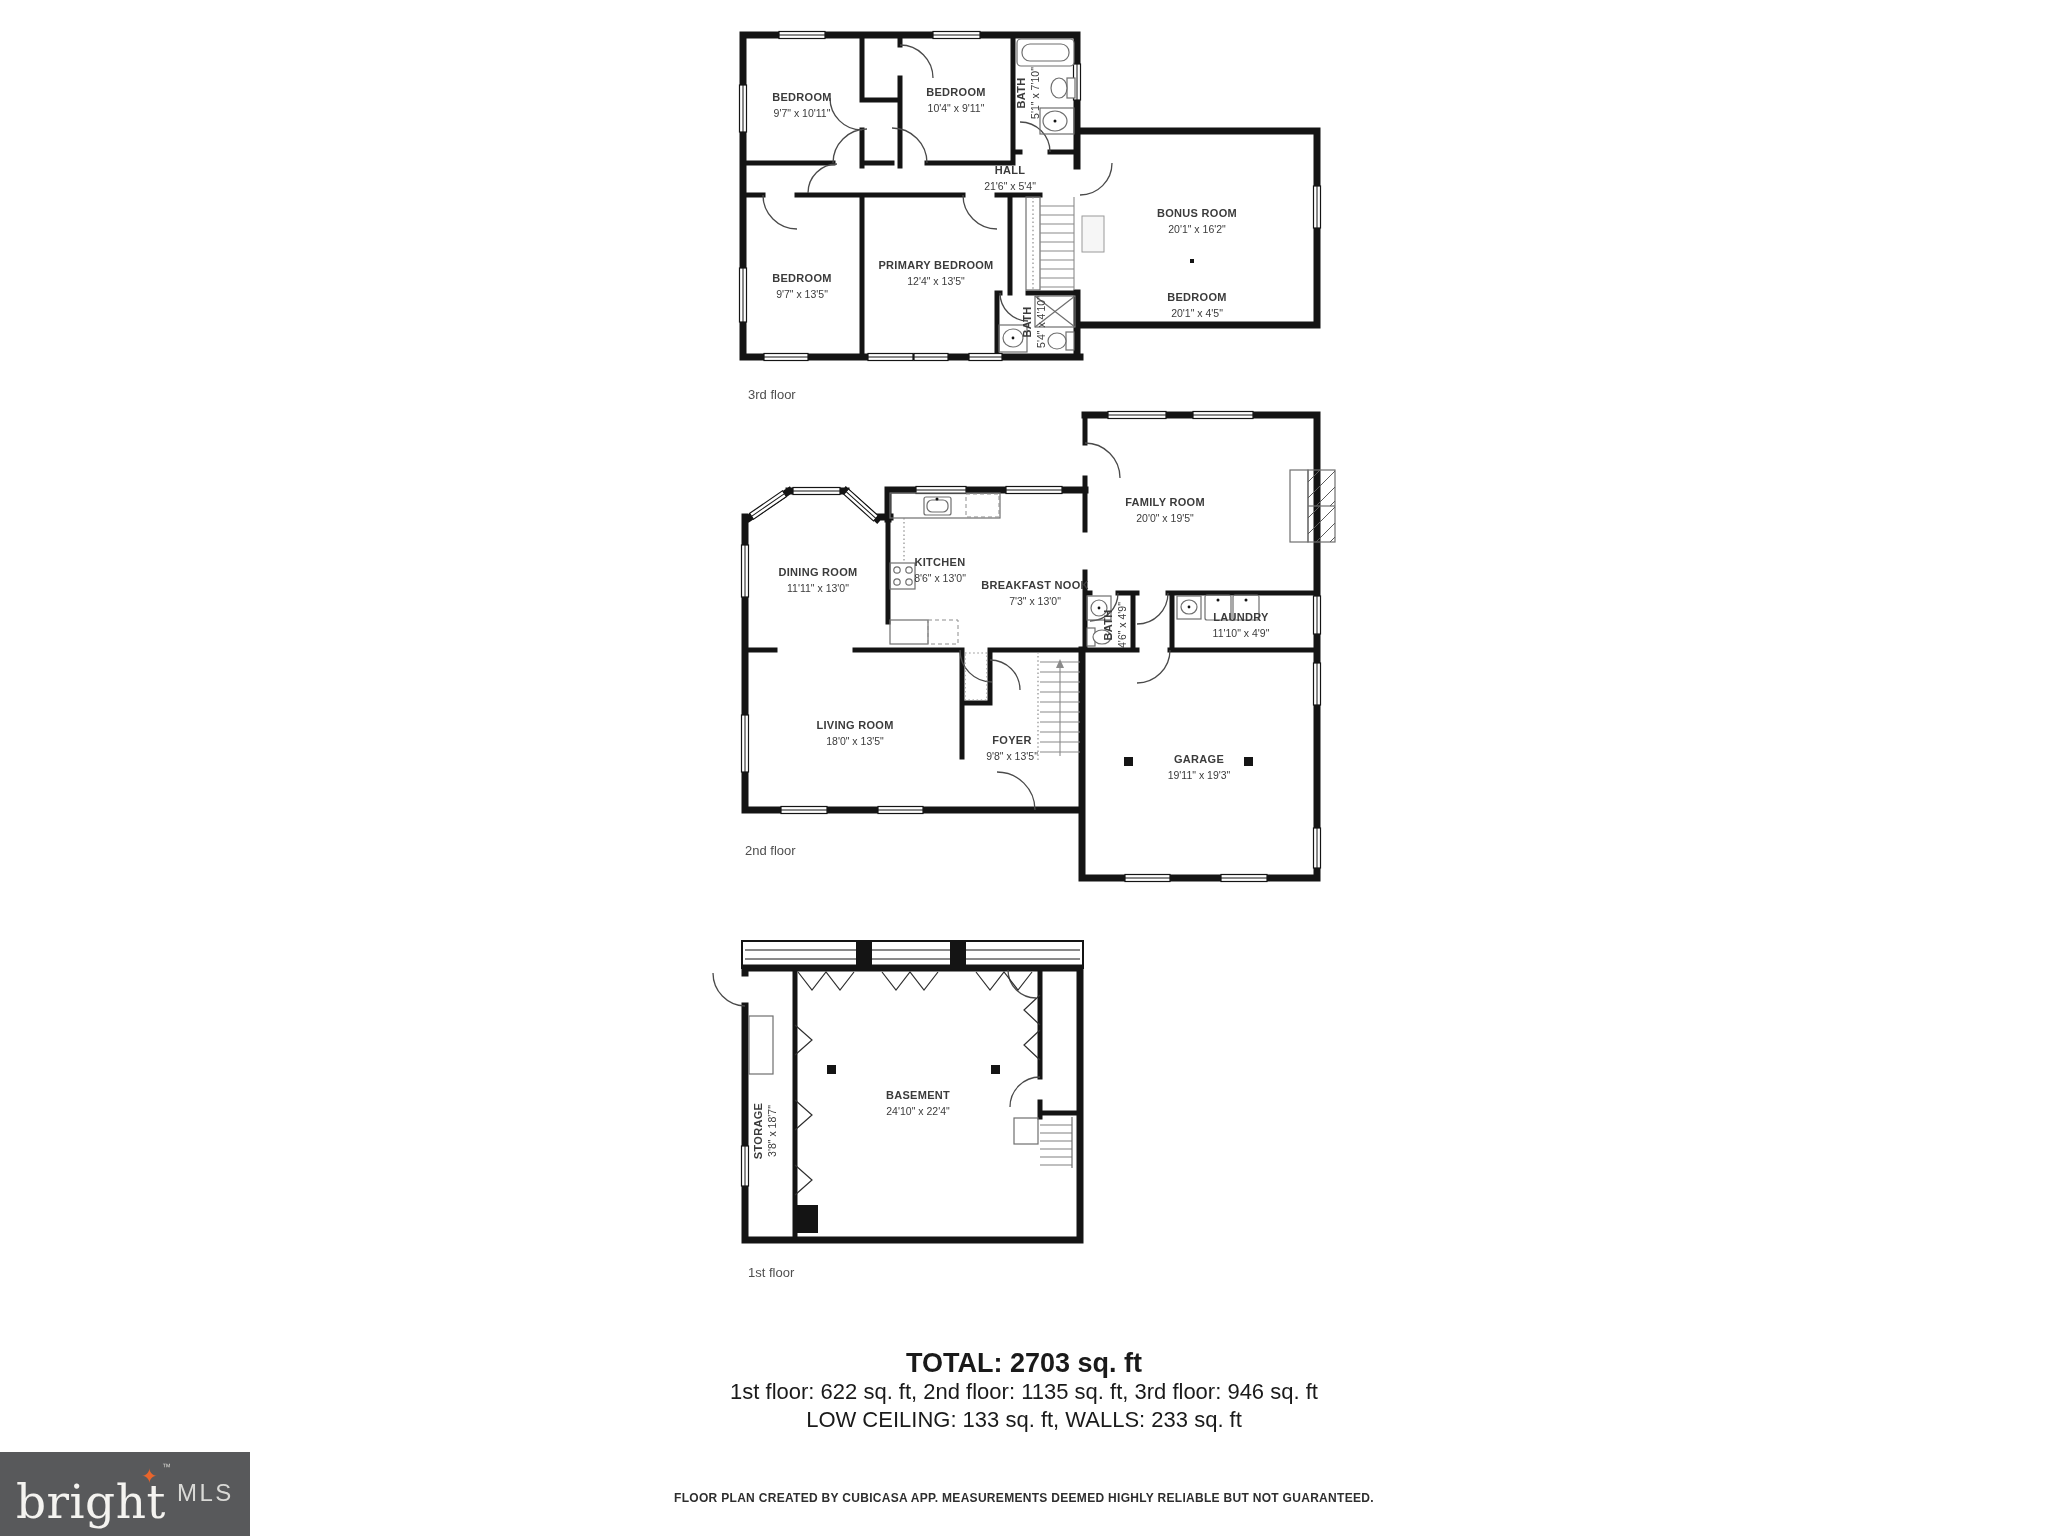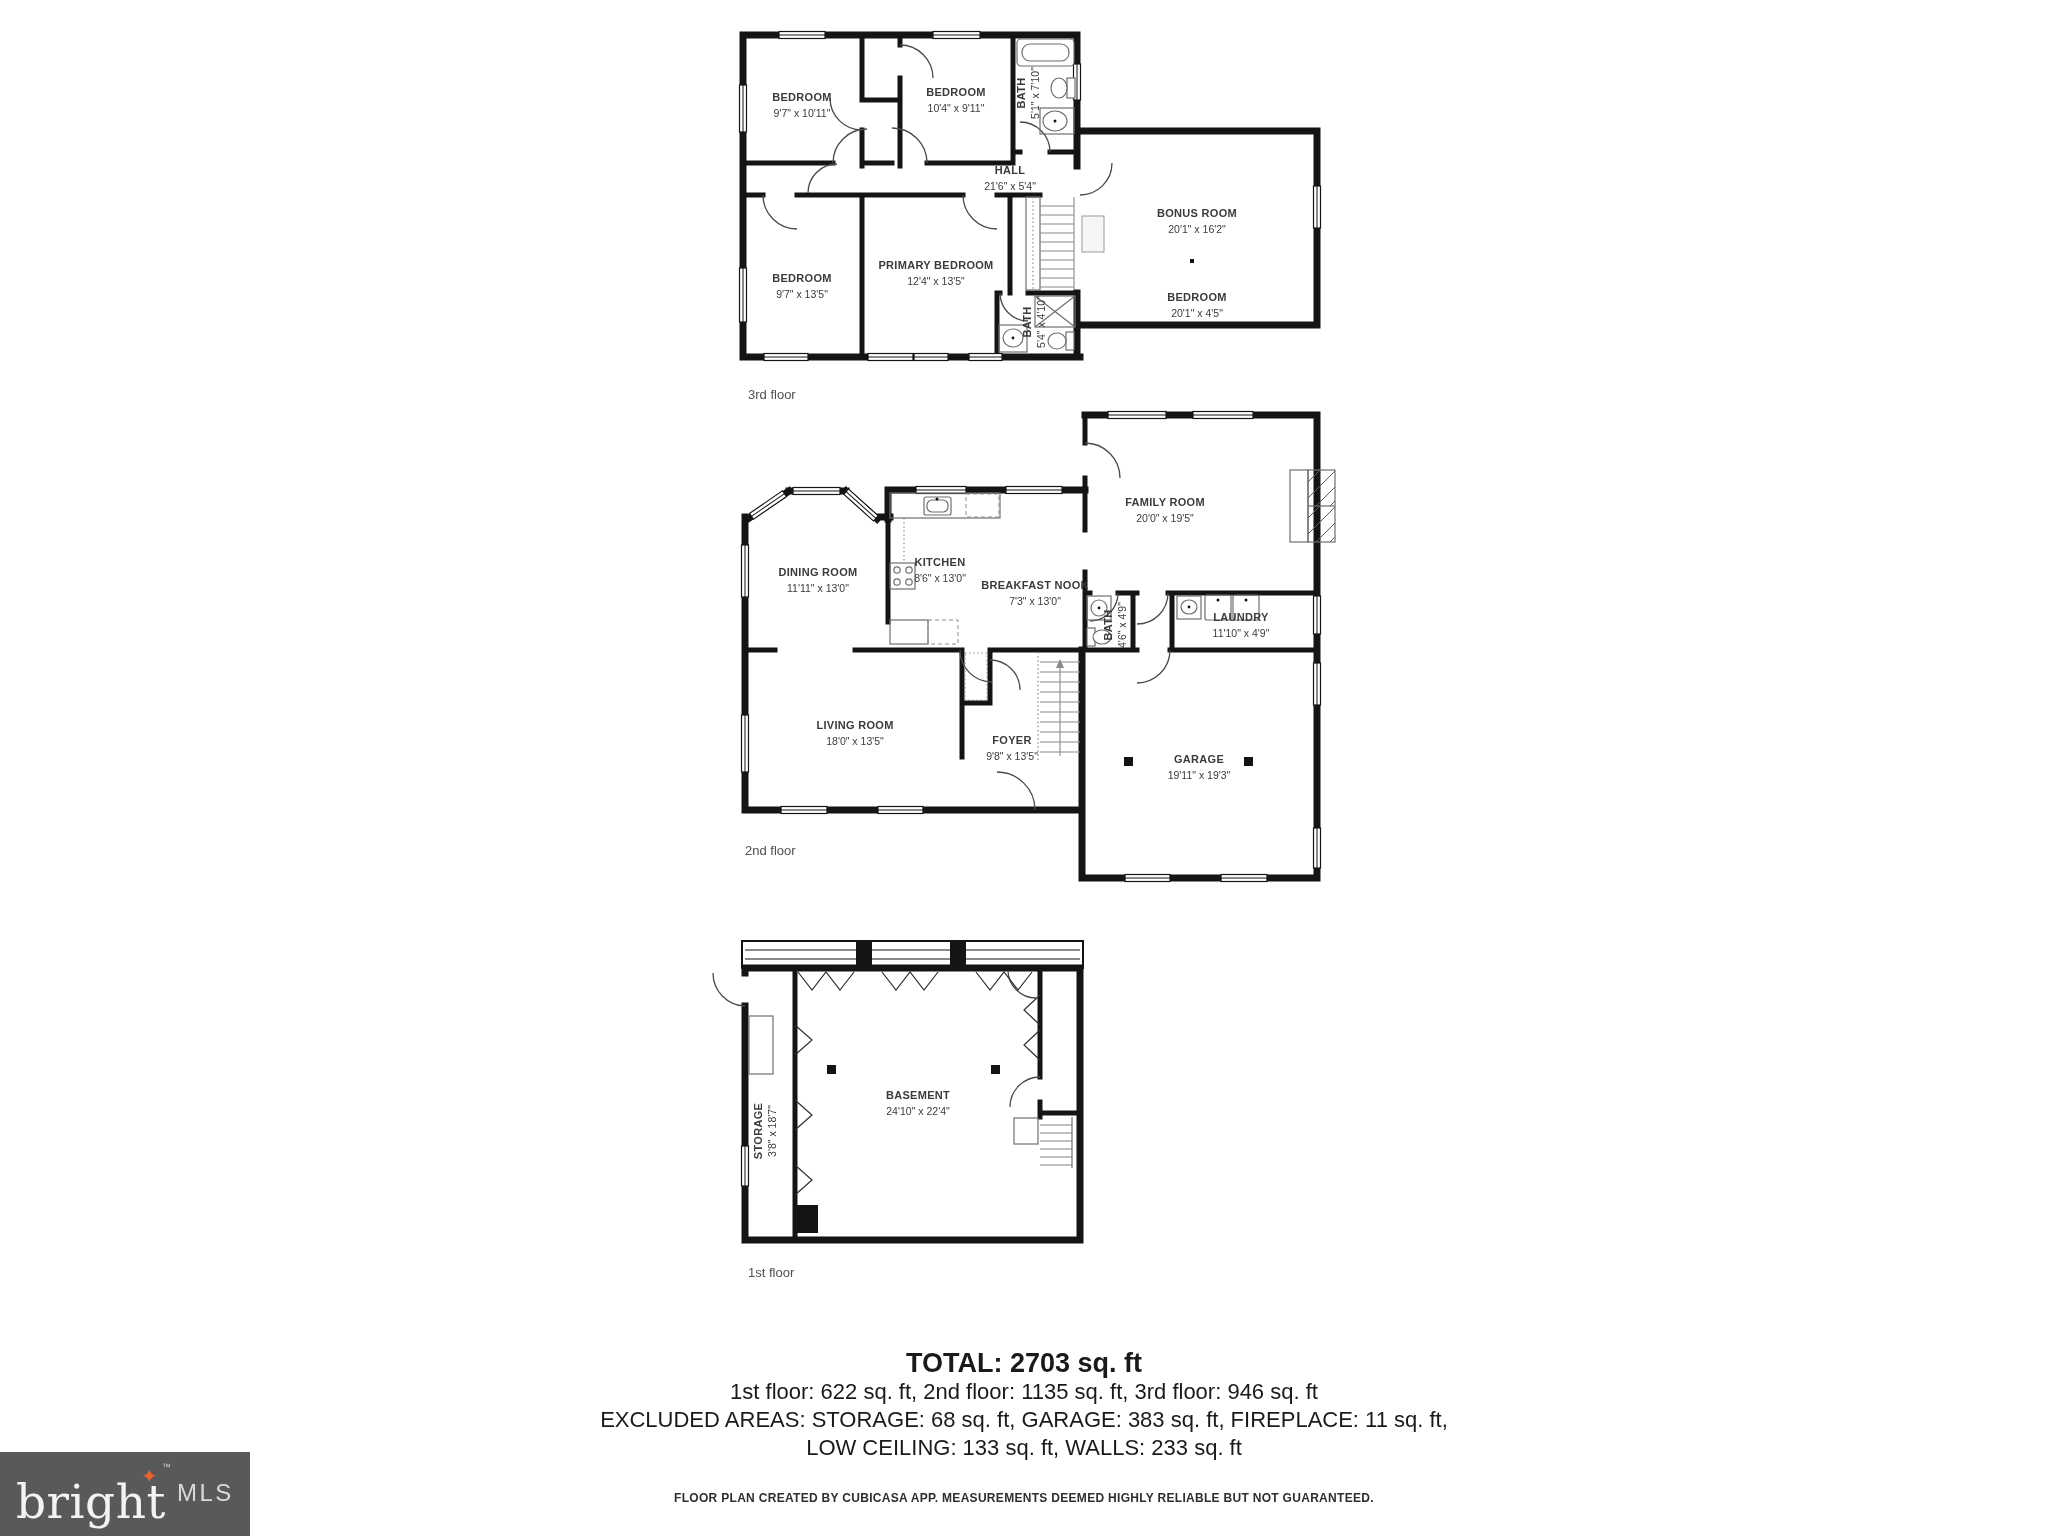--- a/index.html
+++ b/index.html
@@ -317,21 +317,20 @@
       <text class="rn" x="762" y="1131" transform="rotate(-90 762 1131)">STORAGE</text>
       <text class="rd" x="776" y="1131" transform="rotate(-90 776 1131)">3'8" x 18'7"</text>
     </g>
     <text class="fl" x="748" y="1277">1st floor</text>
   </g>
 </svg>
 
 <div class="summary">
   <div class="sum-total">TOTAL: 2703 sq. ft</div>
   <div class="sum-line">1st floor: 622 sq. ft, 2nd floor: 1135 sq. ft, 3rd floor: 946 sq. ft</div>
-  <div class="sum-line">EXCLUDED AREAS: STORAGE: 68 sq. ft, GARAGE: 383 sq. ft, FIREPLACE: 11 sq. ft,</div>
   <div class="sum-line">LOW CEILING: 133 sq. ft, WALLS: 233 sq. ft</div>
 </div>
 
 <div class="footer">FLOOR PLAN CREATED BY CUBICASA APP. MEASUREMENTS DEEMED HIGHLY RELIABLE BUT NOT GUARANTEED.</div>
 
 <div class="logo">
   <span class="brand">bright</span>
   <span class="star">✦</span>
   <span class="tm">™</span>
   <span class="mls">MLS</span>

